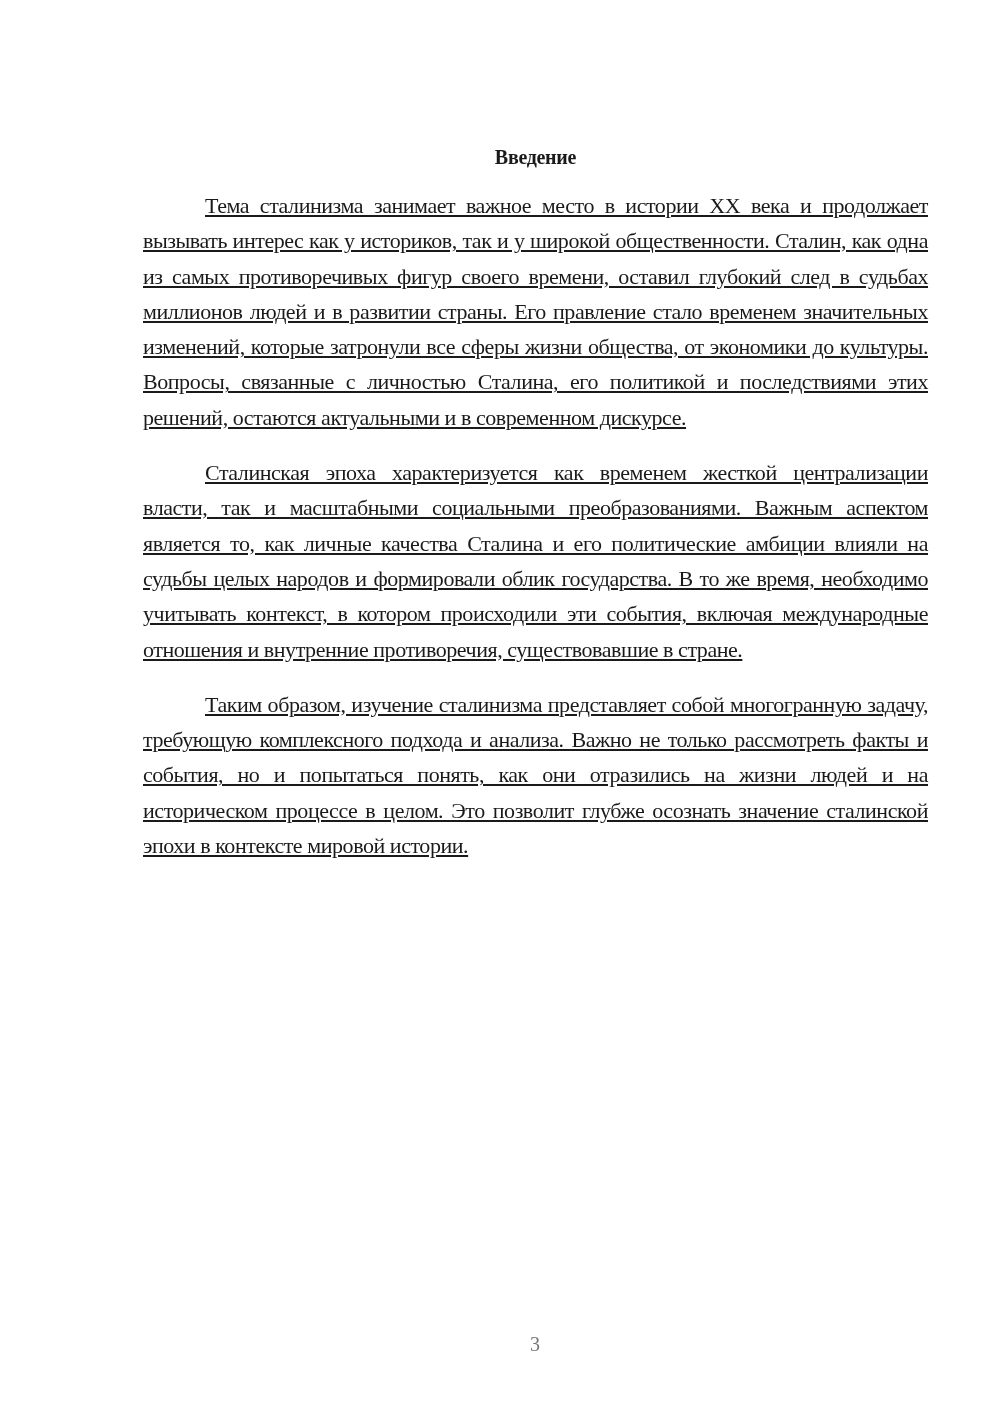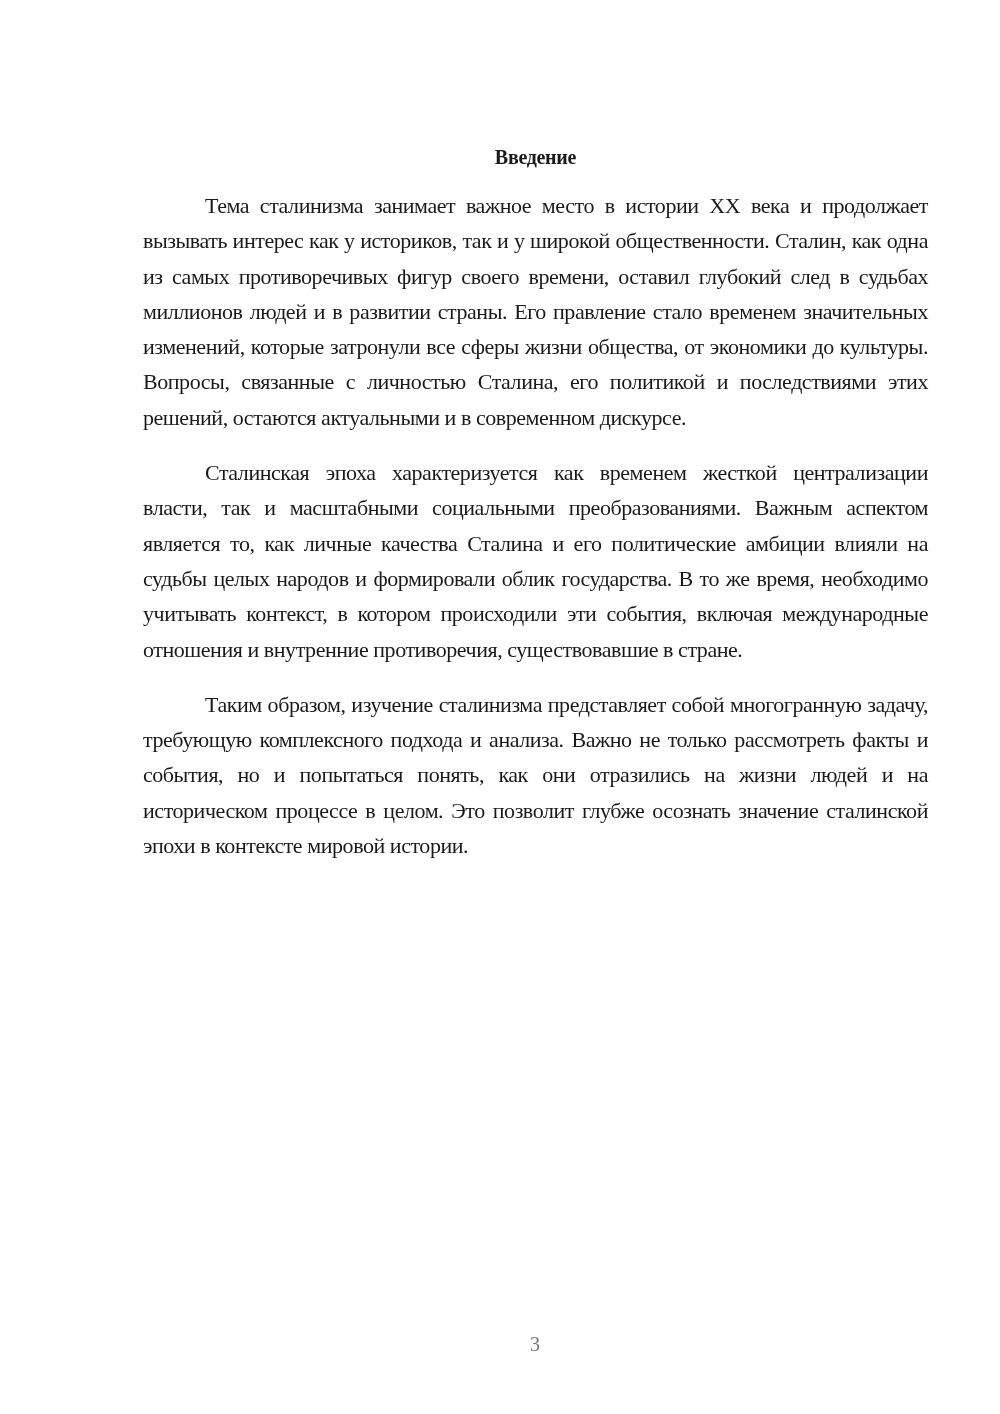--- a/index.html
+++ b/index.html
@@ -11,20 +11,21 @@
     margin-top: 46px;
   }
   .heading {
     text-align: center; font-weight: bold; font-size: 20px;
     line-height: 30px; margin: 0 0 16px 0; letter-spacing: -0.3px;
   }
   .para {
     font-size: 22px; line-height: 35.3px; text-align: justify;
     text-indent: 62px; margin: 0 0 20px 0; letter-spacing: -0.45px;
     word-spacing: 0px;
+    text-decoration: underline;
   }
   .page-number {
     position: absolute; left: 0; width: 1070px; top: 1333px;
     text-align: center; font-family: "Liberation Serif", serif;
     font-size: 20px; color: #777777;
   }
 </style>
 </head>
 <body>
 

